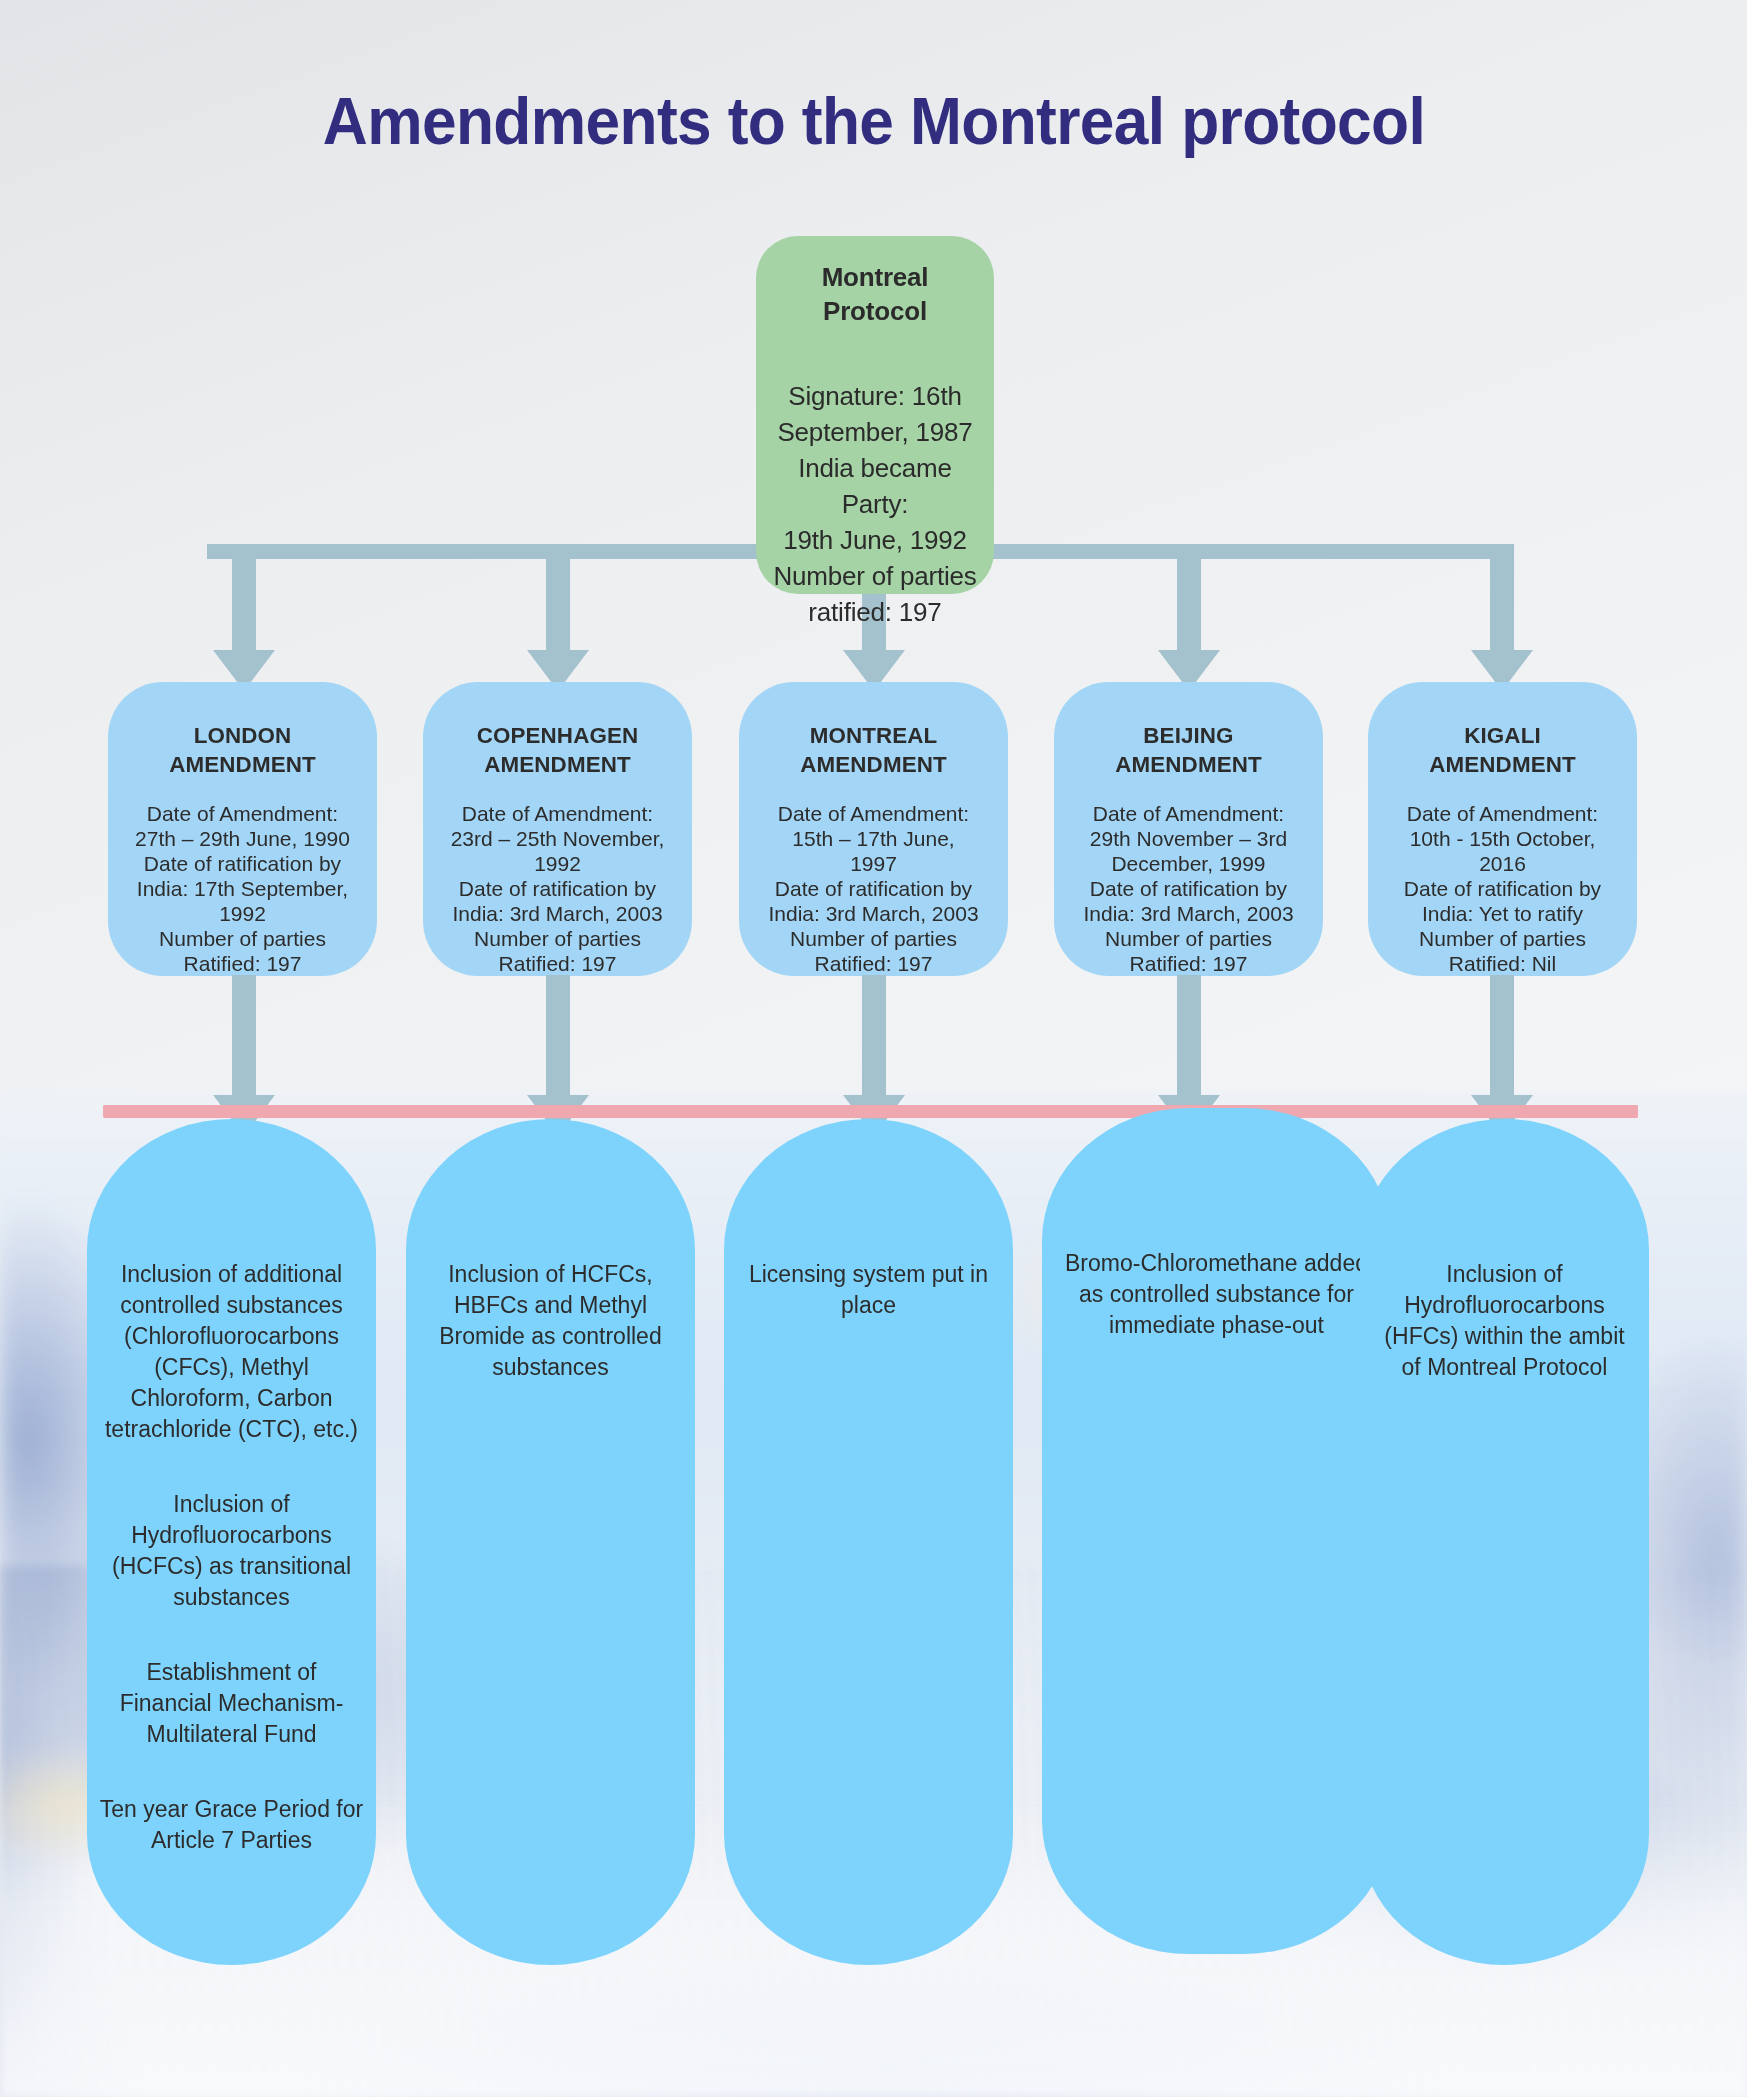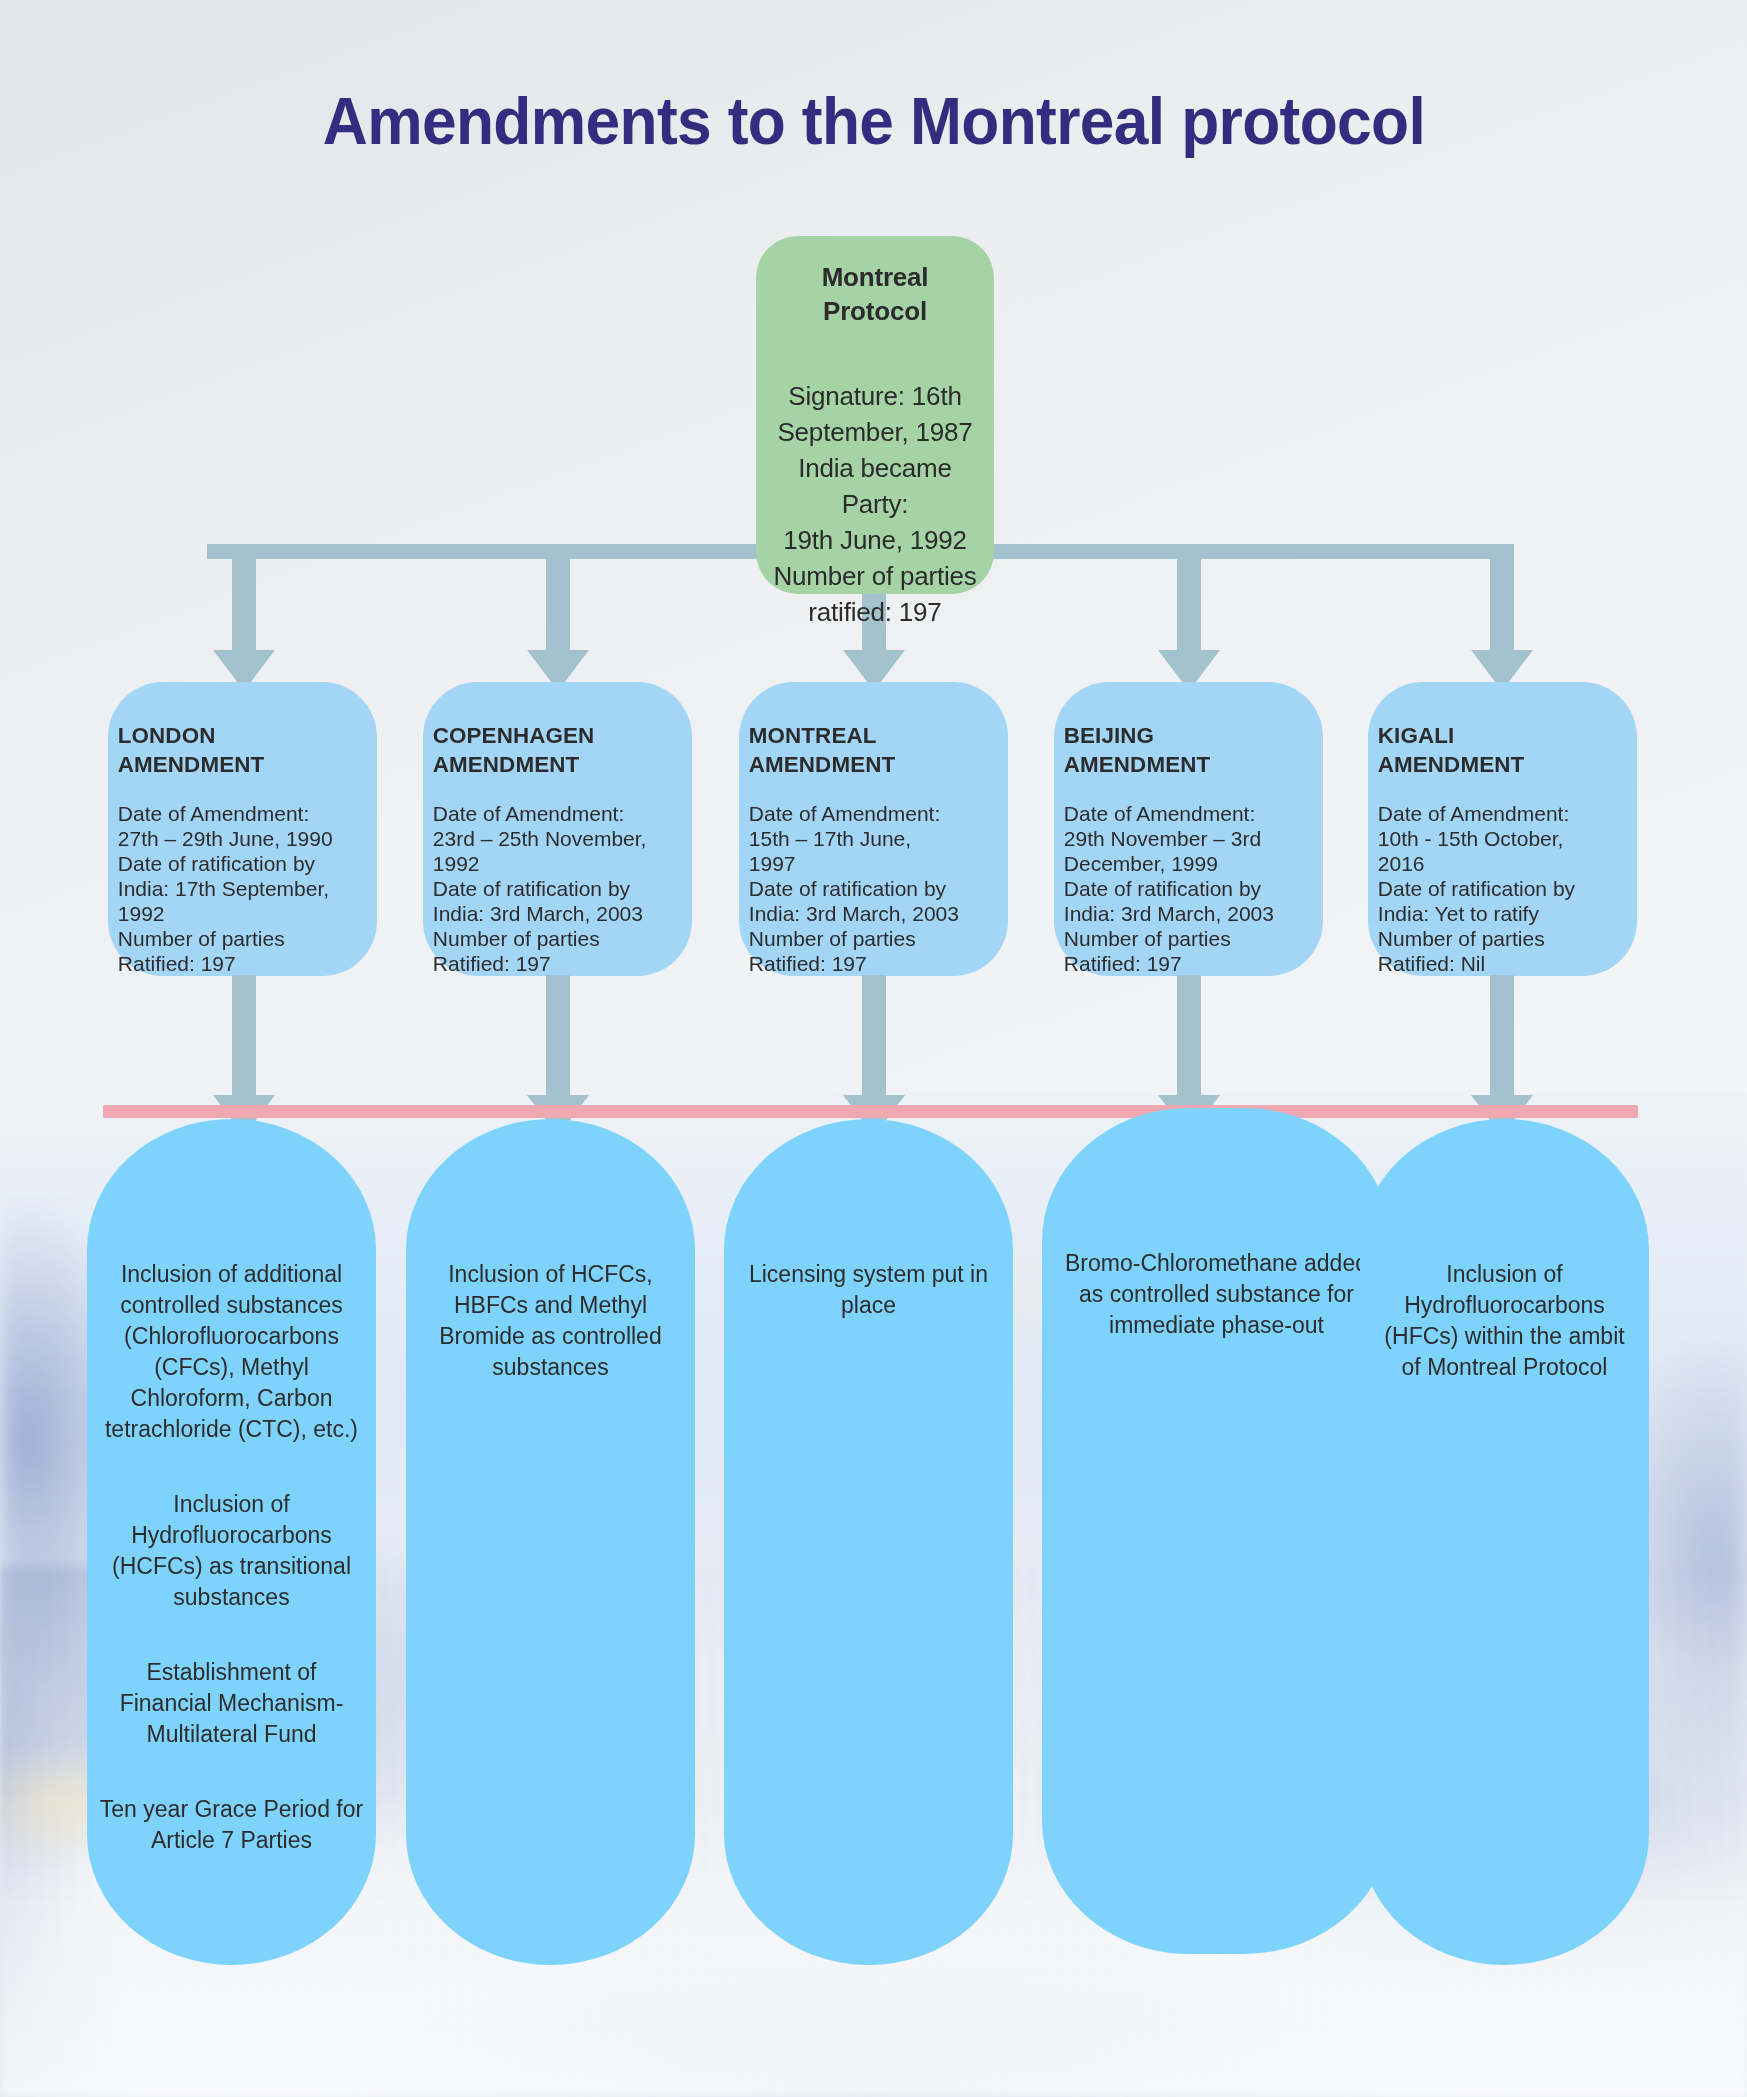--- a/index.html
+++ b/index.html
@@ -113,20 +113,21 @@
     margin-top:50px;
     font-size:26px; line-height:36px;
     letter-spacing:-0.2px;
   }
 
   
   .node-amend {
     position:absolute;
     background:#a3d6f6;
     border-radius:55px;
+    text-align:center;
     padding:39px 9.8px 0;
     color:#2c2c2c;
   }
   .node-amend .am-title {
     font-weight:bold; font-size:22.4px; line-height:29px; letter-spacing:0.1px;
   }
   .node-amend .am-body {
     margin-top:22.4px; font-size:21px; line-height:25px;
   }
 

